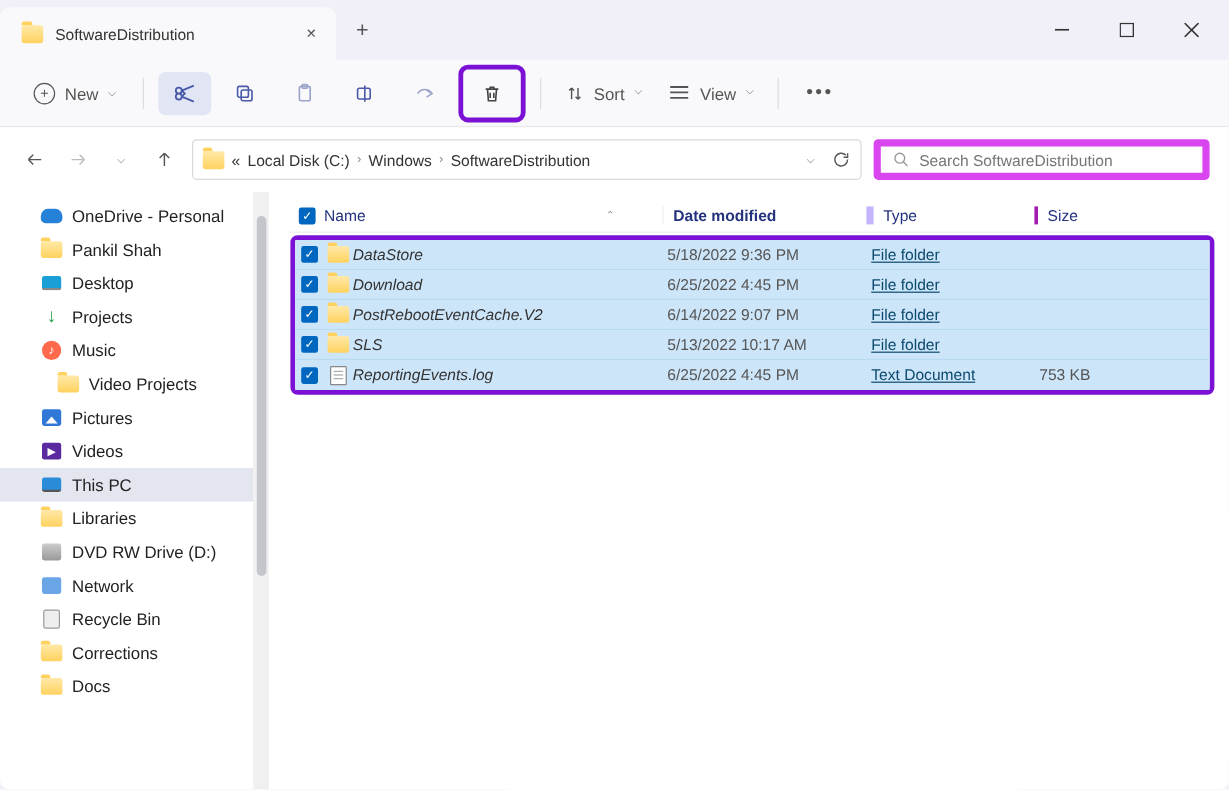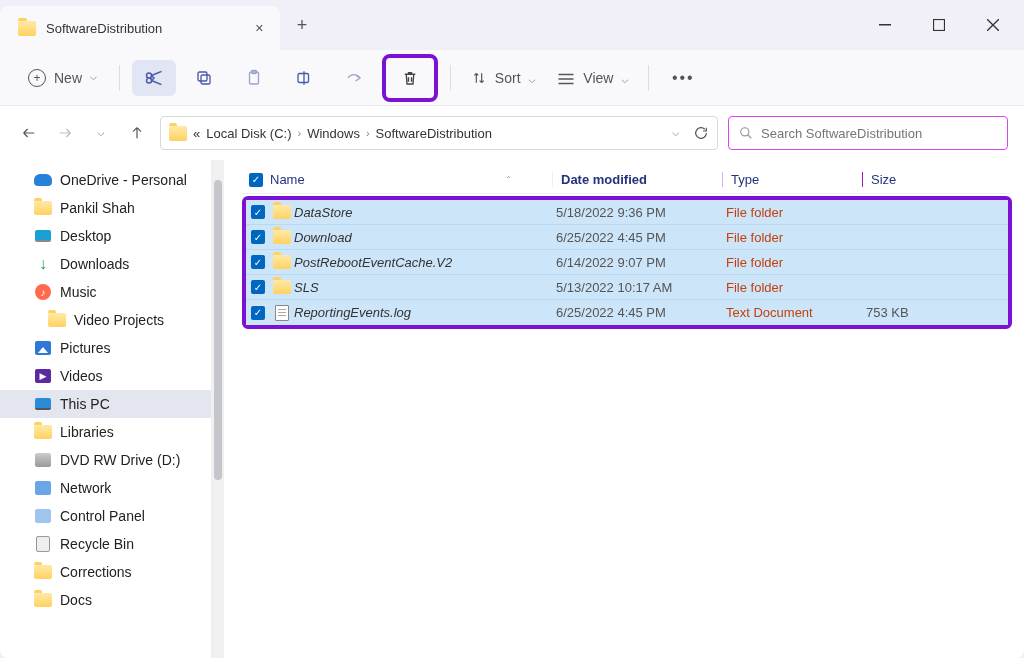--- a/index.html
+++ b/index.html
@@ -137,21 +137,21 @@
     .tb-icon-btn.hover {
       background: #e1e5f4;
     }
     .highlight-box {
       border: 4px solid #7b11d5;
       border-radius: 8px;
       padding: 2px;
     }
     .sort-btn, .view-btn {
       display: flex;
-      align-items: flex-end;
+      align-items: flex-start;
       gap: 8px;
       padding: 6px 8px;
       color: #555;
       font-size: 14px;
       cursor: pointer;
     }
     .addrbar {
       height: 54px;
       background: #ffffff;
       display: flex;
@@ -195,21 +195,21 @@
     .dd-refresh {
       display: flex;
       align-items: center;
       gap: 14px;
       margin-left: auto;
       color: #555;
     }
     .search-box {
       width: 280px;
       height: 34px;
-      border: 1px solid #d946ef;
+      border: 6px solid #d946ef;
       border-radius: 4px;
       display: flex;
       align-items: center;
       padding: 0 10px;
       gap: 8px;
       color: #888;
       font-size: 13px;
     }
     .search-input {
       border: none;
@@ -323,22 +323,22 @@
       border-bottom: 1px solid #eee;
     }
     .col-check {
       width: 28px;
       display: flex;
       align-items: center;
       justify-content: center;
     }
     .col-name { width: 282px; display:flex;align-items:center;gap:4px;justify-content:space-between;}
     .col-date { width: 170px; border-left:1px solid #eee; padding-left:8px;font-weight:bold;}
-    .col-type { width: 140px; border-left:1px solid #c4b5fd; padding-left:8px;}
-    .col-size { flex:1; border-left:1px solid #a21caf; padding-left:8px;}
+    .col-type { width: 140px; border-left:6px solid #c4b5fd; padding-left:8px;}
+    .col-size { flex:1; border-left:3px solid #a21caf; padding-left:8px;}
     .sort-caret { font-size:8px;color:#888;margin-left:auto;margin-right:40px;}
     .file-list-wrap {
       border: 4px solid #7b11d5;
       border-radius: 6px;
       margin-top: 2px;
     }
     .file-row {
       display: flex;
       align-items: center;
       height: 25px;
@@ -349,21 +349,21 @@
     }
     .file-row:last-child { border-bottom:none; }
     .fr-check { width:24px; display:flex;align-items:center;justify-content:center; }
     .checkbox {
       width: 14px; height: 14px; background:#0067c0; border-radius:2px;
       display:flex;align-items:center;justify-content:center;color:#fff;font-size:10px;
     }
     .fr-icon { width:24px; display:flex;align-items:center;justify-content:center;}
     .fr-name { width:262px;font-style:italic; }
     .fr-date { width:170px; color:#555;}
-    .fr-type { width:140px; color:#c2410c;}
+    .fr-type { width:140px; color:#0c4a6e;text-decoration:underline;}
     .fr-size { flex:1; color:#555; text-align:left; padding-right:14px;}
     .ico-file {
       width:14px;height:16px;background:#fff;border:1px solid #888;border-radius:1px;position:relative;
     }
     .ico-file::after{content:'';position:absolute;left:2px;top:3px;width:8px;height:1px;background:#aaa;box-shadow:0 3px 0 #aaa,0 6px 0 #aaa;}
   </style>
 </head>
 <body>
 
 <div class="titlebar">
@@ -518,21 +518,21 @@
       <div class="side-item">
         <div class="side-icon">
           <div class="ico-desktop"></div>
         </div>
         <span>Desktop</span>
       </div>
       <div class="side-item">
         <div class="side-icon">
           <div class="ico-down">↓</div>
         </div>
-        <span>Downloads</span>
+        <span>Projects</span>
       </div>
       <div class="side-item">
         <div class="side-icon">
           <div class="ico-music">♪</div>
         </div>
         <span>Music</span>
       </div>
       <div class="side-item indent">
         <div class="side-icon">
           <div class="ico-folder"></div>
@@ -567,26 +567,20 @@
         <div class="side-icon">
           <div class="ico-disk"></div>
         </div>
         <span>DVD RW Drive (D:)</span>
       </div>
       <div class="side-item">
         <div class="side-icon">
           <div class="ico-net"></div>
         </div>
         <span>Network</span>
-      </div>
-      <div class="side-item">
-        <div class="side-icon">
-          <div class="ico-ctrl"></div>
-        </div>
-        <span>Control Panel</span>
       </div>
       <div class="side-item">
         <div class="side-icon">
           <div class="ico-bin"></div>
         </div>
         <span>Recycle Bin</span>
       </div>
       <div class="side-item">
         <div class="side-icon">
           <div class="ico-folder"></div>

